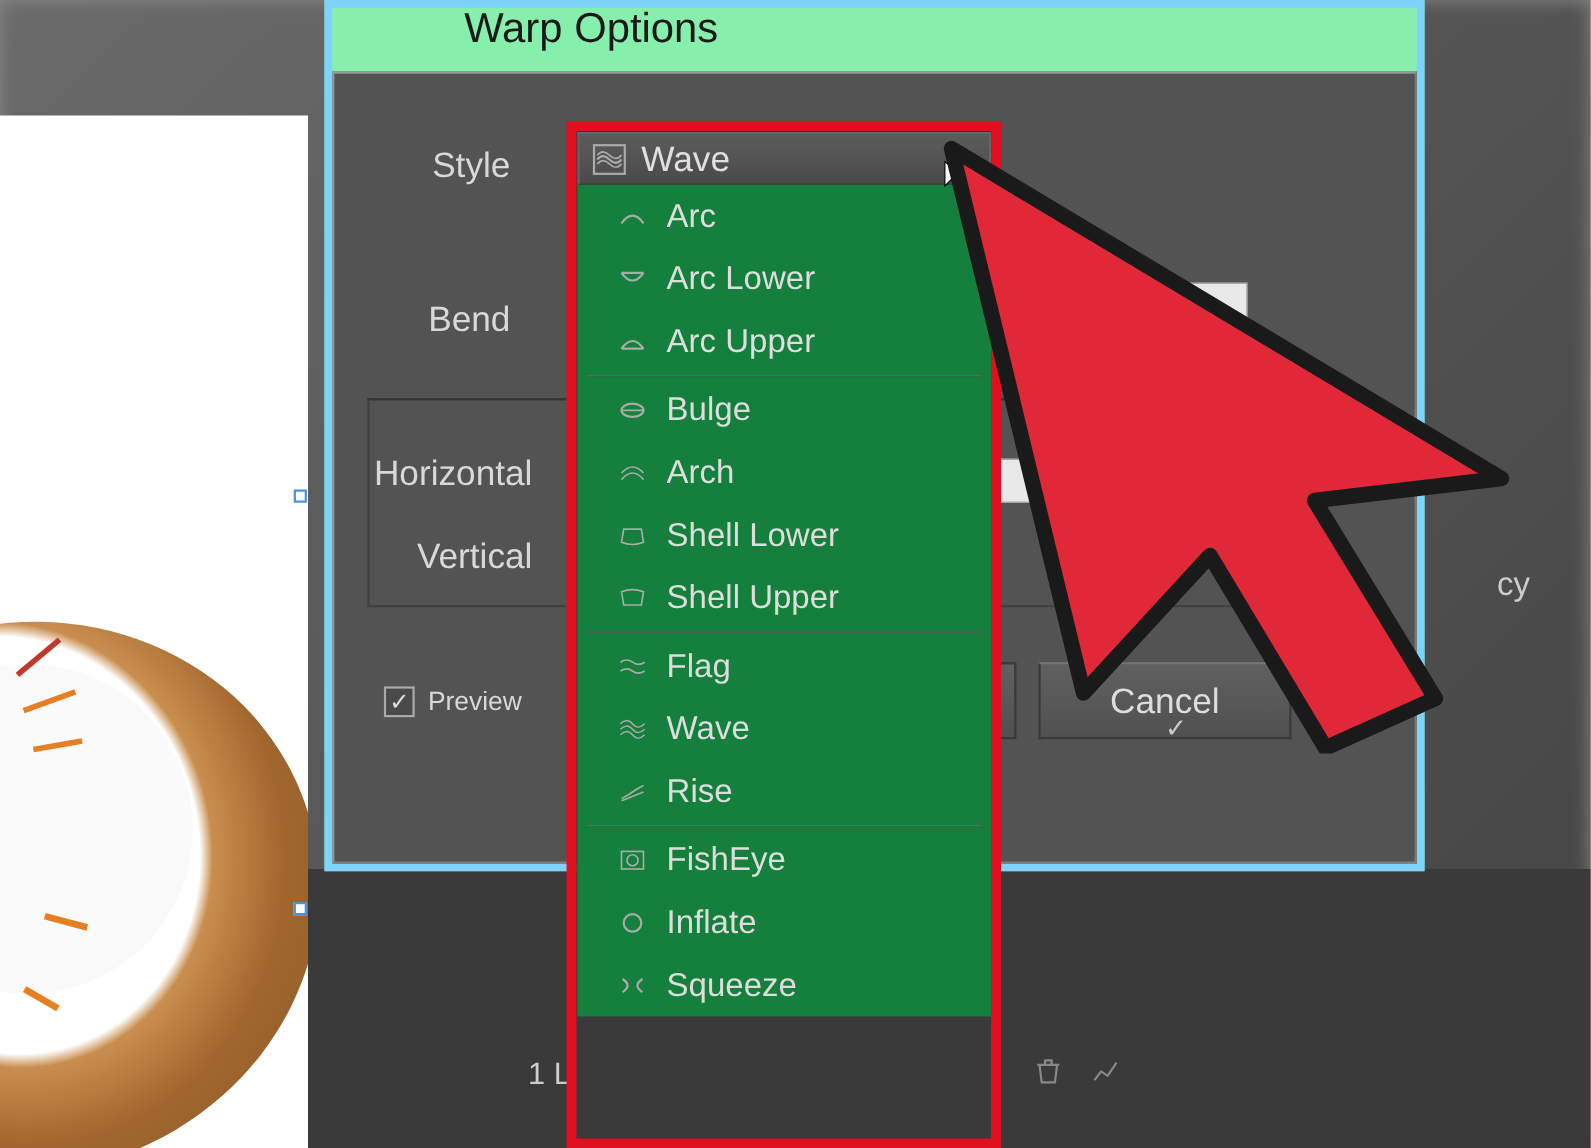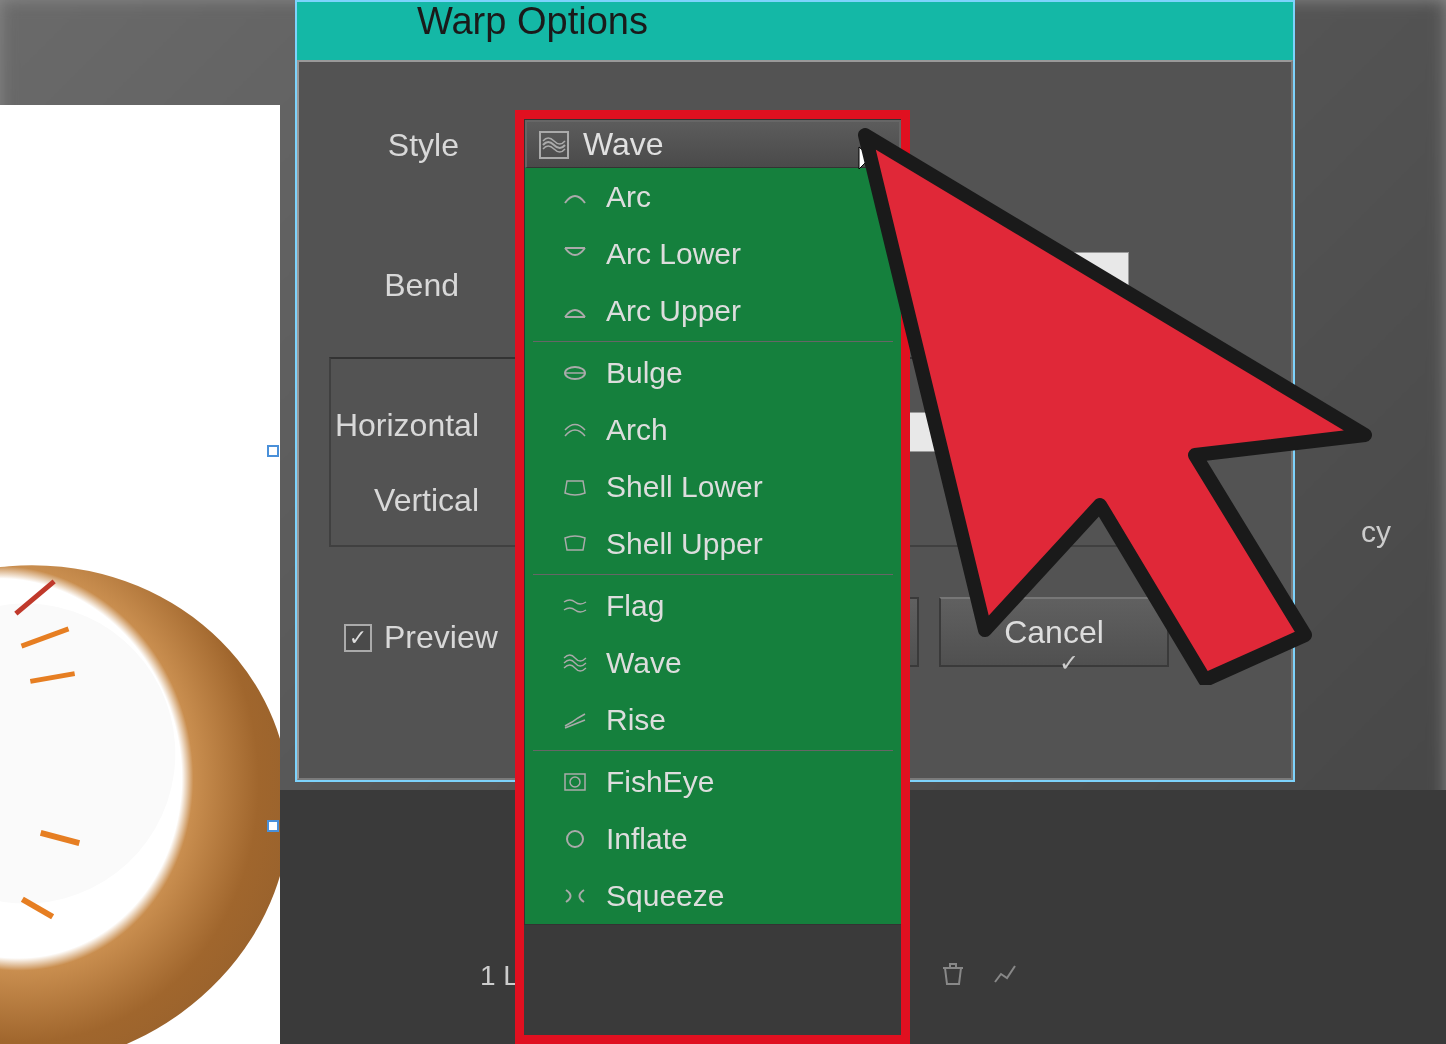--- a/index.html
+++ b/index.html
@@ -89,22 +89,22 @@
       bottom: 0;
       background: #3a3a3a;
     }
     
     
     .dialog {
       position: absolute;
       left: 295px;
       top: 0;
       width: 1000px;
-      background: #14b8a6;
-      border: 2px solid #7dd3fc;
+      background: #86efac;
+      border: 7px solid #7dd3fc;
     }
     .dialog-title {
       position: absolute;
       left: 120px;
       top: -2px;
       font-size: 38px;
       color: #1a1a1a;
       font-weight: 400;
     }
     .dialog-body {
@@ -176,21 +176,21 @@
       border: 2px solid #aaa;
       background: #4a4a4a;
       display: flex;
       align-items: center;
       justify-content: center;
       color: #ddd;
       font-size: 22px;
     }
     .preview-label {
       color: #d8d8d8;
-      font-size: 32px;
+      font-size: 24px;
     }
     
     
     .cancel-btn {
       position: absolute;
       left: 640px;
       top: 535px;
       width: 230px;
       height: 70px;
       background: linear-gradient(#606060, #505050);

